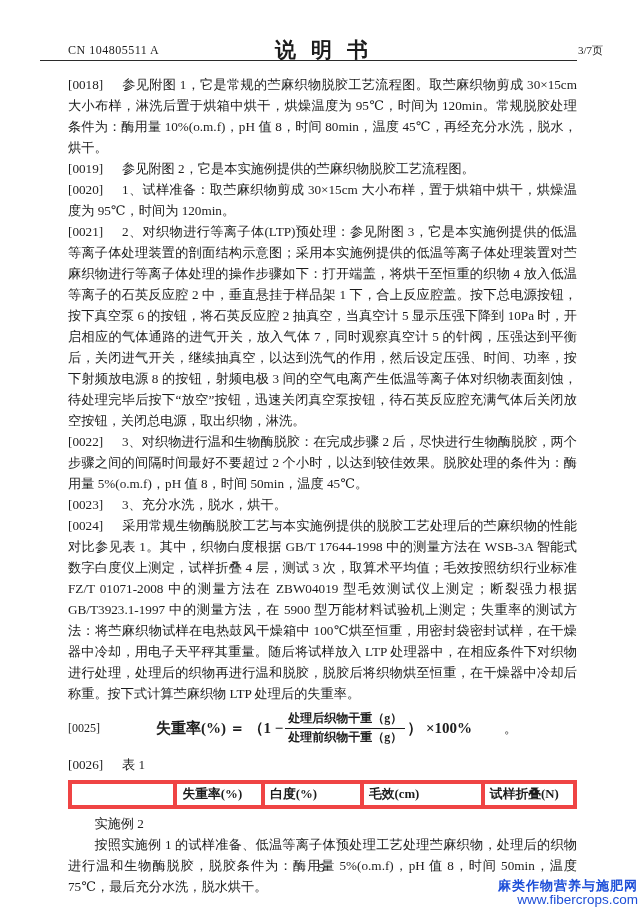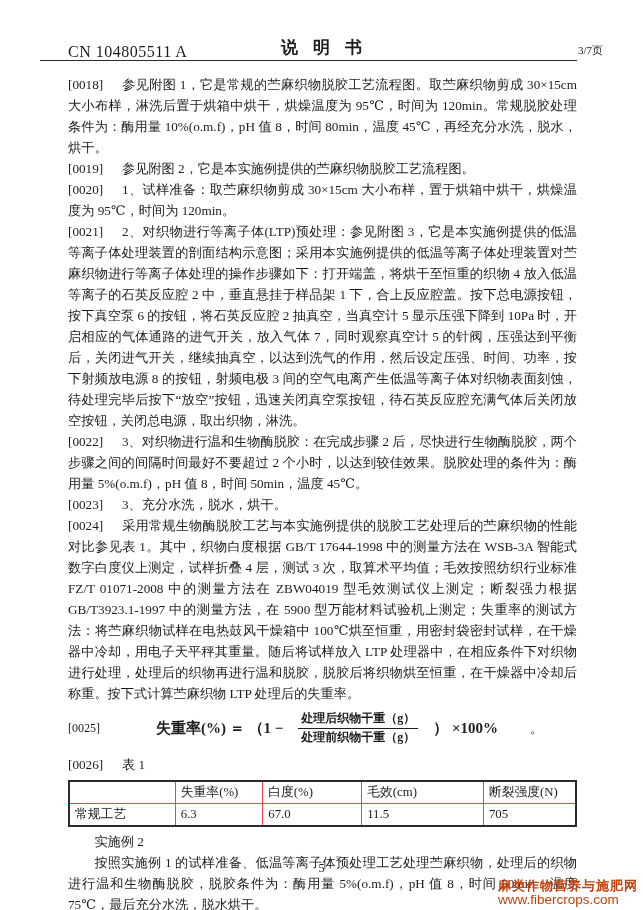--- a/index.html
+++ b/index.html
@@ -3,52 +3,52 @@
 <meta charset="utf-8">
 <style>
   html,body{margin:0;padding:0;}
   body{
     width:643px;height:910px;position:relative;overflow:hidden;
     background:#ffffff;color:#1c1c1c;
     font-family:"Liberation Serif","DejaVu Serif",serif;
   }
   
   .page-header{position:absolute;top:36px;left:40px;right:40px;height:24px;}
-  .doc-number{position:absolute;left:28px;top:7px;font-size:16px;letter-spacing:0.5px;}
+  .doc-number{position:absolute;left:28px;top:7px;font-size:12px;letter-spacing:0.5px;}
   .doc-title{position:absolute;left:0;right:0;top:0;text-align:center;
-    font-size:17px;font-weight:bold;letter-spacing:15px;text-indent:15px;}
+    font-size:21px;font-weight:bold;letter-spacing:15px;text-indent:15px;}
   .page-indicator{position:absolute;right:0;top:7px;font-size:11px;}
   .header-rule{position:absolute;top:60px;left:40px;width:537px;border-top:1.6px solid #2b2b2b;}
   
   .content{position:absolute;left:68px;right:66px;top:74px;
     font-size:13.2px;line-height:21px;text-align:justify;}
   .content p{margin:0;}
   .intro{text-indent:2em;}
   .tag{display:inline-block;width:54px;text-align:left;}
   
   .formula-row{display:flex;align-items:center;margin:7px 0 9px 0;}
   .formula-tag{flex:none;width:54px;font-size:12px;}
   .formula-body{display:flex;align-items:center;font-size:15px;font-weight:bold;margin-left:34px;white-space:nowrap;}
-  .frac{display:inline-block;text-align:center;font-size:12px;line-height:1.3;margin:0 15px;vertical-align:middle;}
+  .frac{display:inline-block;text-align:center;font-size:12px;line-height:1.3;margin:0 2px;vertical-align:middle;}
   .frac-num{display:block;border-bottom:1.2px solid #1c1c1c;padding:0 3px 1px 3px;}
   .frac-den{display:block;padding-top:1px;}
   .formula-period{font-size:13.2px;font-weight:normal;margin-left:32px;}
   
   .tbl-caption{margin-top:2px;}
   table.data{border-collapse:collapse;width:100%;margin-top:5px;margin-bottom:4px;
     font-size:12.8px;table-layout:fixed;}
   table.data{border:2px solid #2b2b2b;}
-  table.data td{border:1px solid #ef4444;padding:0 5px;height:19px;
-    text-align:left;font-weight:normal;overflow:hidden;white-space:nowrap;}
+  table.data td{border:4px solid #ef4444;padding:0 5px;height:19px;
+    text-align:left;font-weight:bold;overflow:hidden;white-space:nowrap;}
   .c0{width:21%;} .c1{width:17%;} .c2{width:19.5%;} .c3{width:24.5%;} .c4{width:18%;}
   .section-heading{text-indent:2em;margin-top:4px;}
   .section-body{text-indent:2em;}
   
   .page-number{position:absolute;left:0;right:0;bottom:34px;text-align:center;font-size:12.5px;}
-  .watermark{position:absolute;right:5px;bottom:3px;text-align:left;color:#c2410c;
+  .watermark{position:absolute;right:5px;bottom:3px;text-align:right;color:#1d4ed8;
     font-family:"Liberation Sans","DejaVu Sans",sans-serif;line-height:14px;}
   .watermark-l1{font-size:13px;font-weight:bold;letter-spacing:1px;}
   .watermark-l2{font-size:13.5px;}
 </style>
 </head>
 <body>
 
 <div class="page-header">
   <span class="doc-number">CN 104805511 A</span>
   <span class="doc-title">说明书</span>
@@ -88,28 +88,21 @@
 
   <p class="tbl-caption"><span class="tag">[0026]</span><span>表 1</span></p>
 
   <table class="data">
     <tbody>
         <tr>
       <td class="c0"></td>
       <td class="c1">失重率(%)</td>
       <td class="c2">白度(%)</td>
       <td class="c3">毛效(cm)</td>
-      <td class="c4">断裂强度(N)</td>
-    </tr>
-    <tr>
-      <td>常规工艺</td>
-      <td>6.3</td>
-      <td>67.0</td>
-      <td>11.5</td>
-      <td>705</td>
+      <td class="c4">试样折叠(N)</td>
     </tr>
   </tbody>
     </table>
 
   <p class="section-heading">实施例 2</p>
   <p class="section-body">按照实施例 1 的试样准备、低温等离子体预处理工艺处理苎麻织物，处理后的织物进行温和生物酶脱胶，脱胶条件为：酶用量 5%(o.m.f)，pH 值 8，时间 50min，温度 75℃，最后充分水洗，脱水烘干。</p>
 
 </div>
 
 <div class="page-number">5</div>

